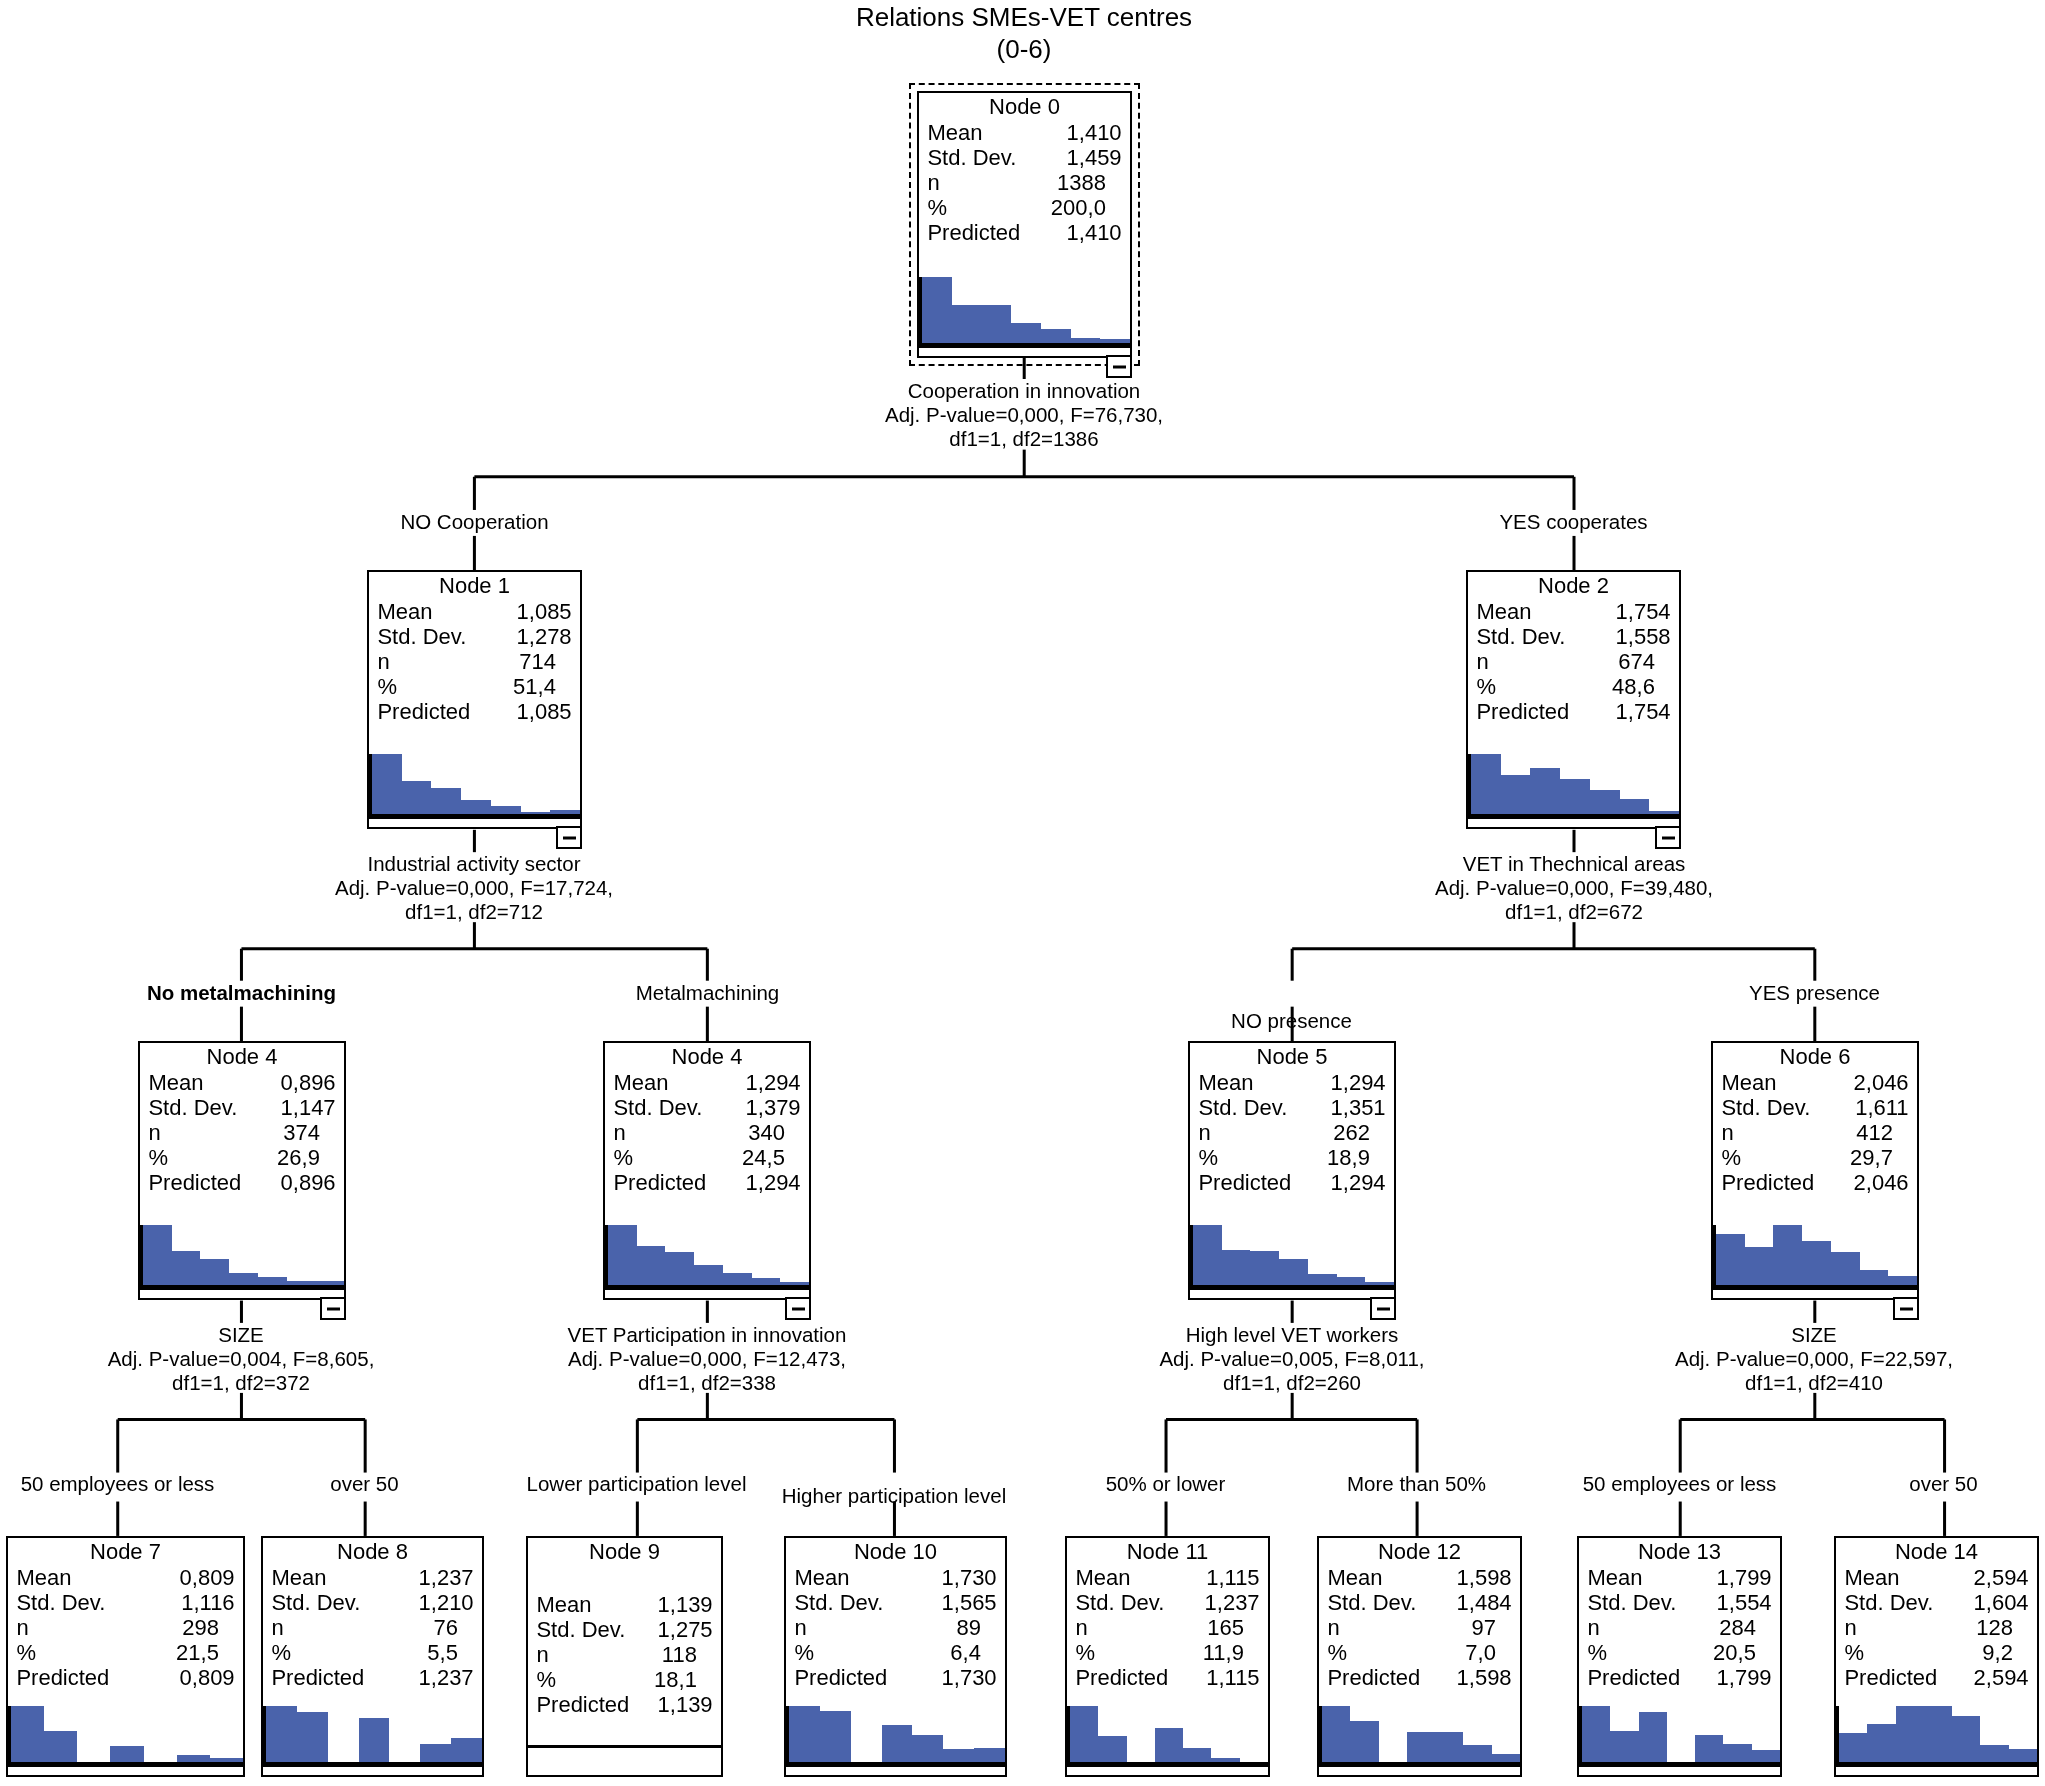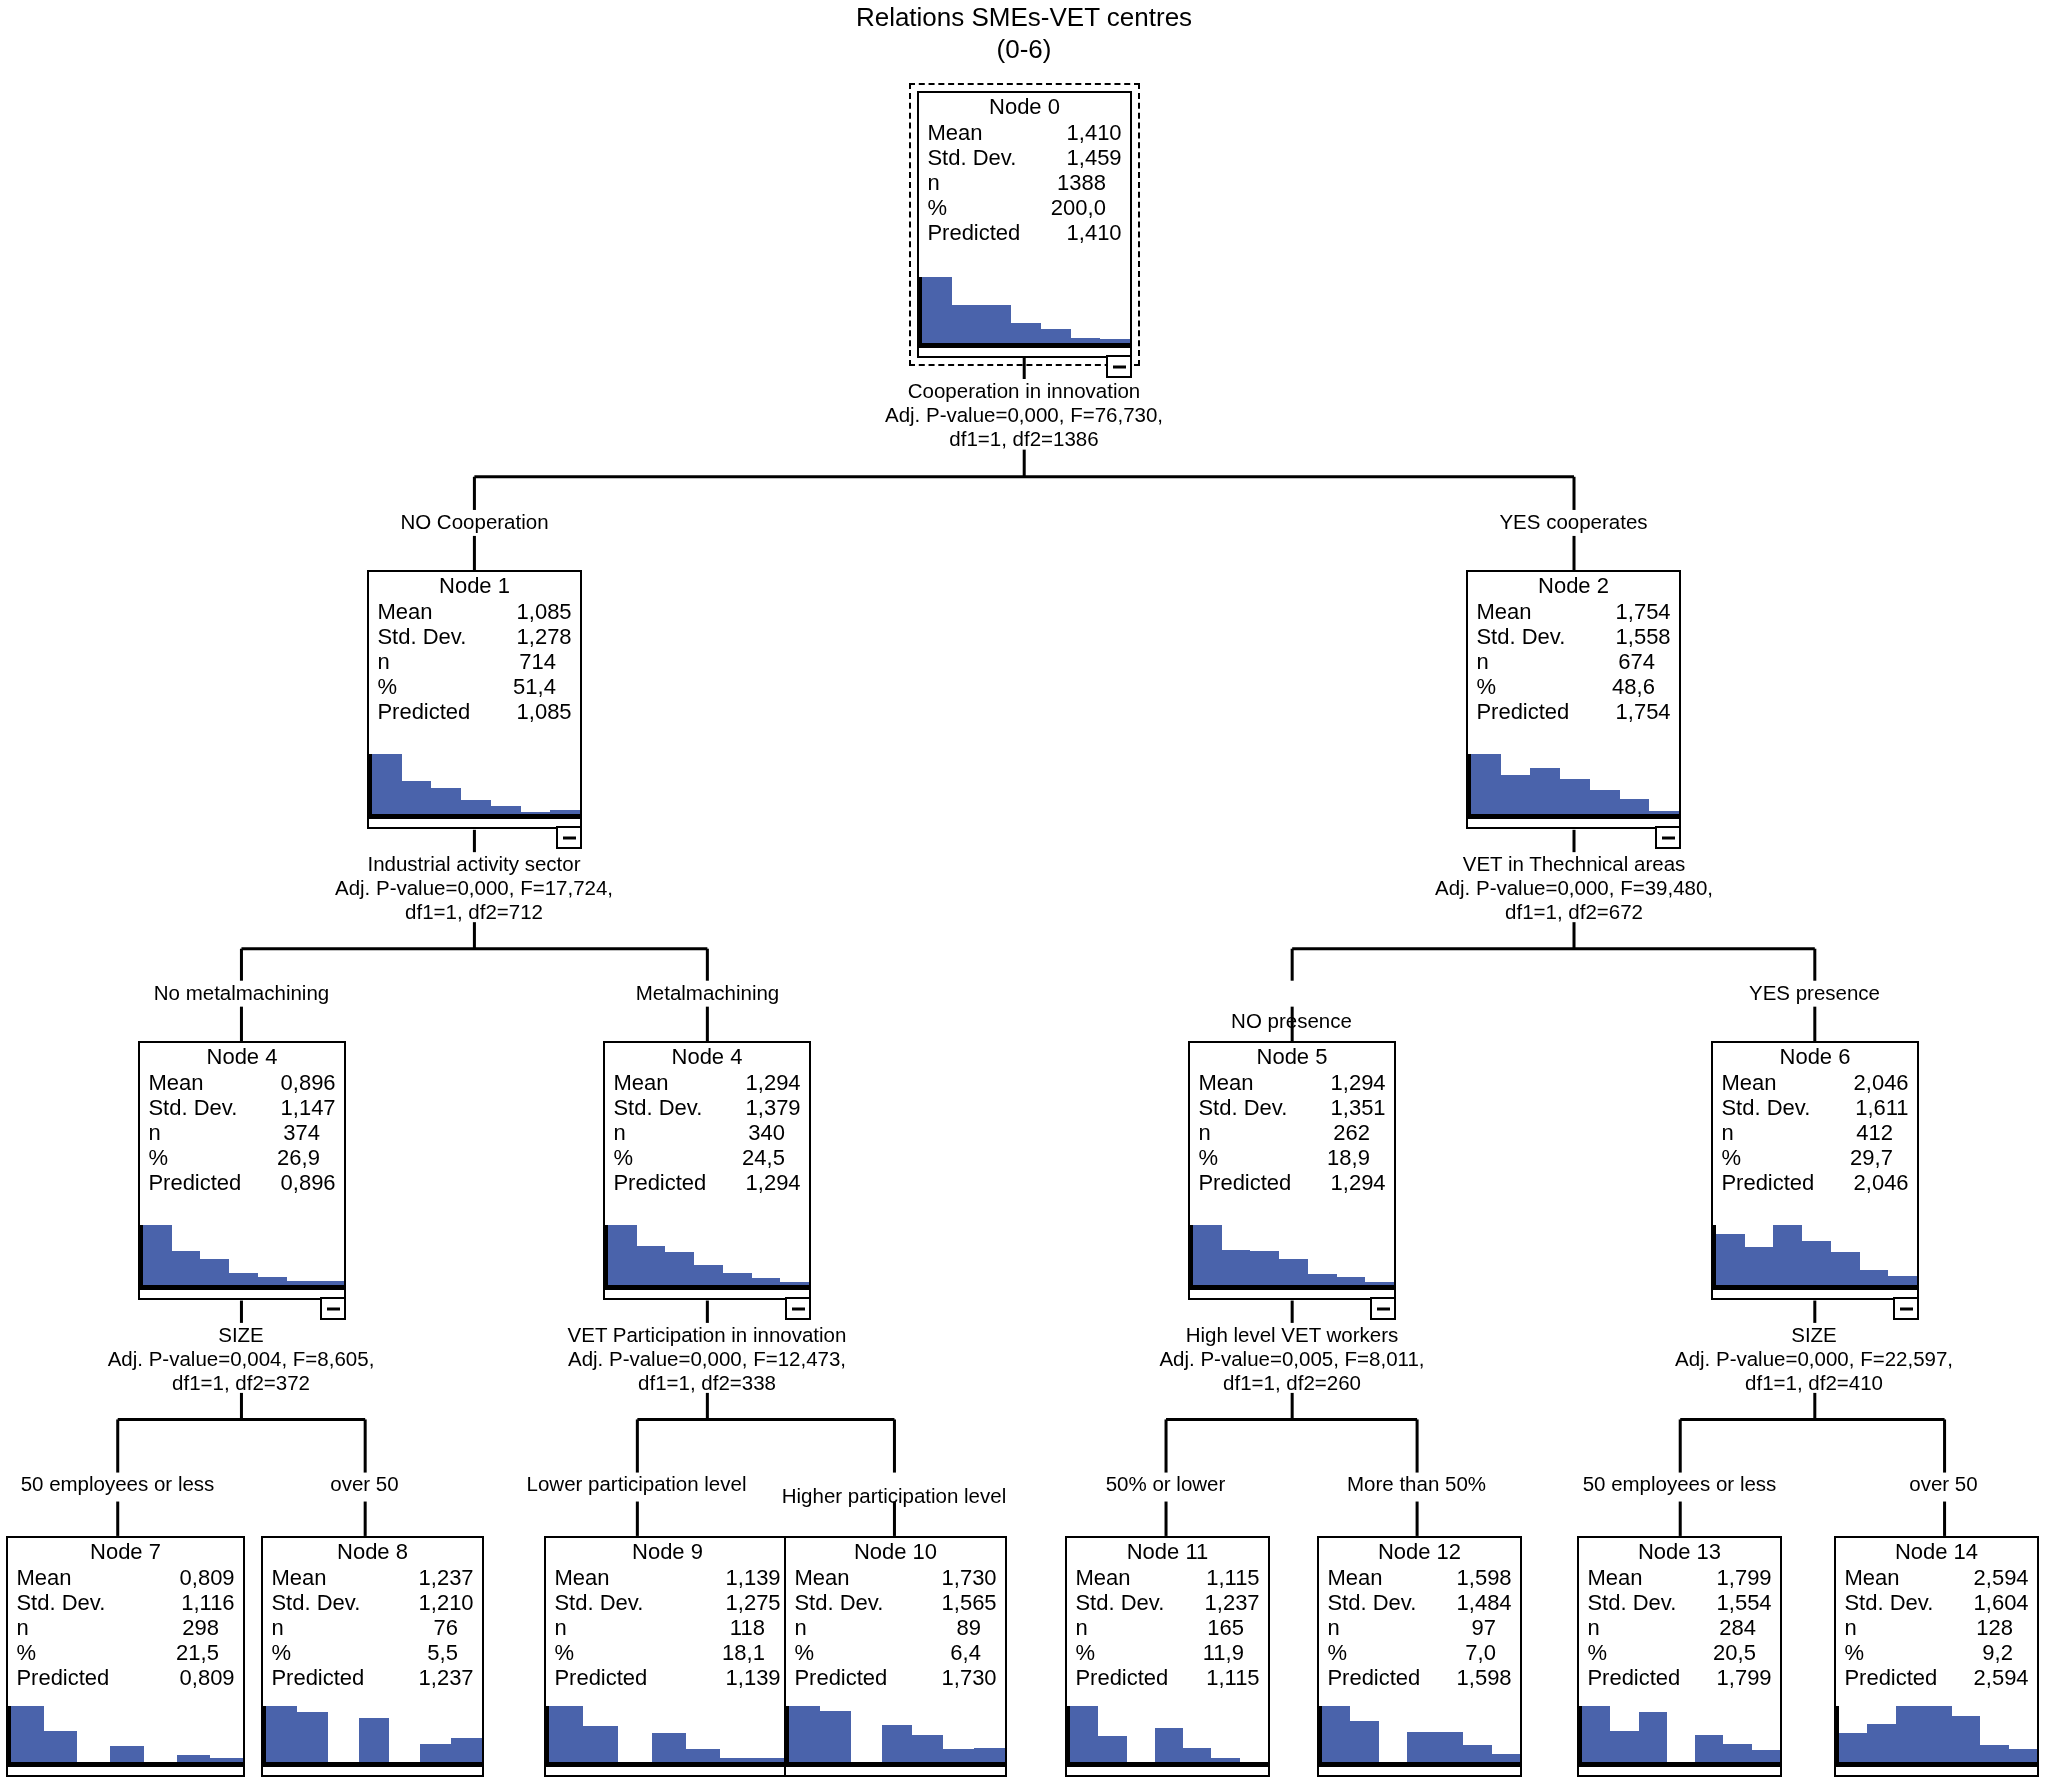--- a/index.html
+++ b/index.html
@@ -296,21 +296,21 @@
     </div>
   </div>
 
   <div class="split-label" style="left:293px;top:852px;width:362px;">Industrial activity sector
 Adj. P-value=0,000, F=17,724,
 df1=1, df2=712</div>
   <div class="split-label" style="left:1393px;top:852px;width:362px;">VET in Thechnical areas
 Adj. P-value=0,000, F=39,480,
 df1=1, df2=672</div>
 
-  <div class="branch-label" style="left:121px;top:981px;width:241px;">No metalmachining</div>
+  <div class="branch-label" style="left:121px;top:981px;width:241px;font-weight:bold;">No metalmachining</div>
   <div class="branch-label" style="left:587px;top:981px;width:241px;">Metalmachining</div>
   <div class="branch-label" style="left:1171px;top:981px;width:241px;margin-top:28px;">NO  presence</div>
   <div class="branch-label" style="left:1694px;top:981px;width:241px;">YES presence</div>
 
   <div class="node" style="left:138px;top:1041px;width:208px;height:259px;">
     <div class="node-title">Node 4</div>
     <div class="stats">
       <div class="stat-row">
           <span class="lab">Mean</span>
           <span class="val">0,896</span>
@@ -547,21 +547,21 @@
         <div class="bar" style="height: 88%; background: rgb(74, 99, 171);"></div>
         <div class="gap"></div>
         <div class="bar" style="height: 78%; background: rgb(74, 99, 171);"></div>
         <div class="gap"></div>
         <div class="bar" style="height: 32%; background: rgb(74, 99, 171);"></div>
         <div class="bar" style="height: 42%; background: rgb(74, 99, 171);"></div>
       </div>
     <div class="node-footer"></div>
   </div>
 
-  <div class="node" style="left:544px;top:1536px;width:247px;height:241px;">
+  <div class="node" style="left:526px;top:1536px;width:197px;height:241px;gap:27px;">
     <div class="node-title">Node 9</div>
     <div class="stats">
       <div class="stat-row">
           <span class="lab">Mean</span>
           <span class="val">1,139</span>
         </div>
       <div class="stat-row">
           <span class="lab">Std. Dev.</span>
           <span class="val">1,275</span>
         </div>

